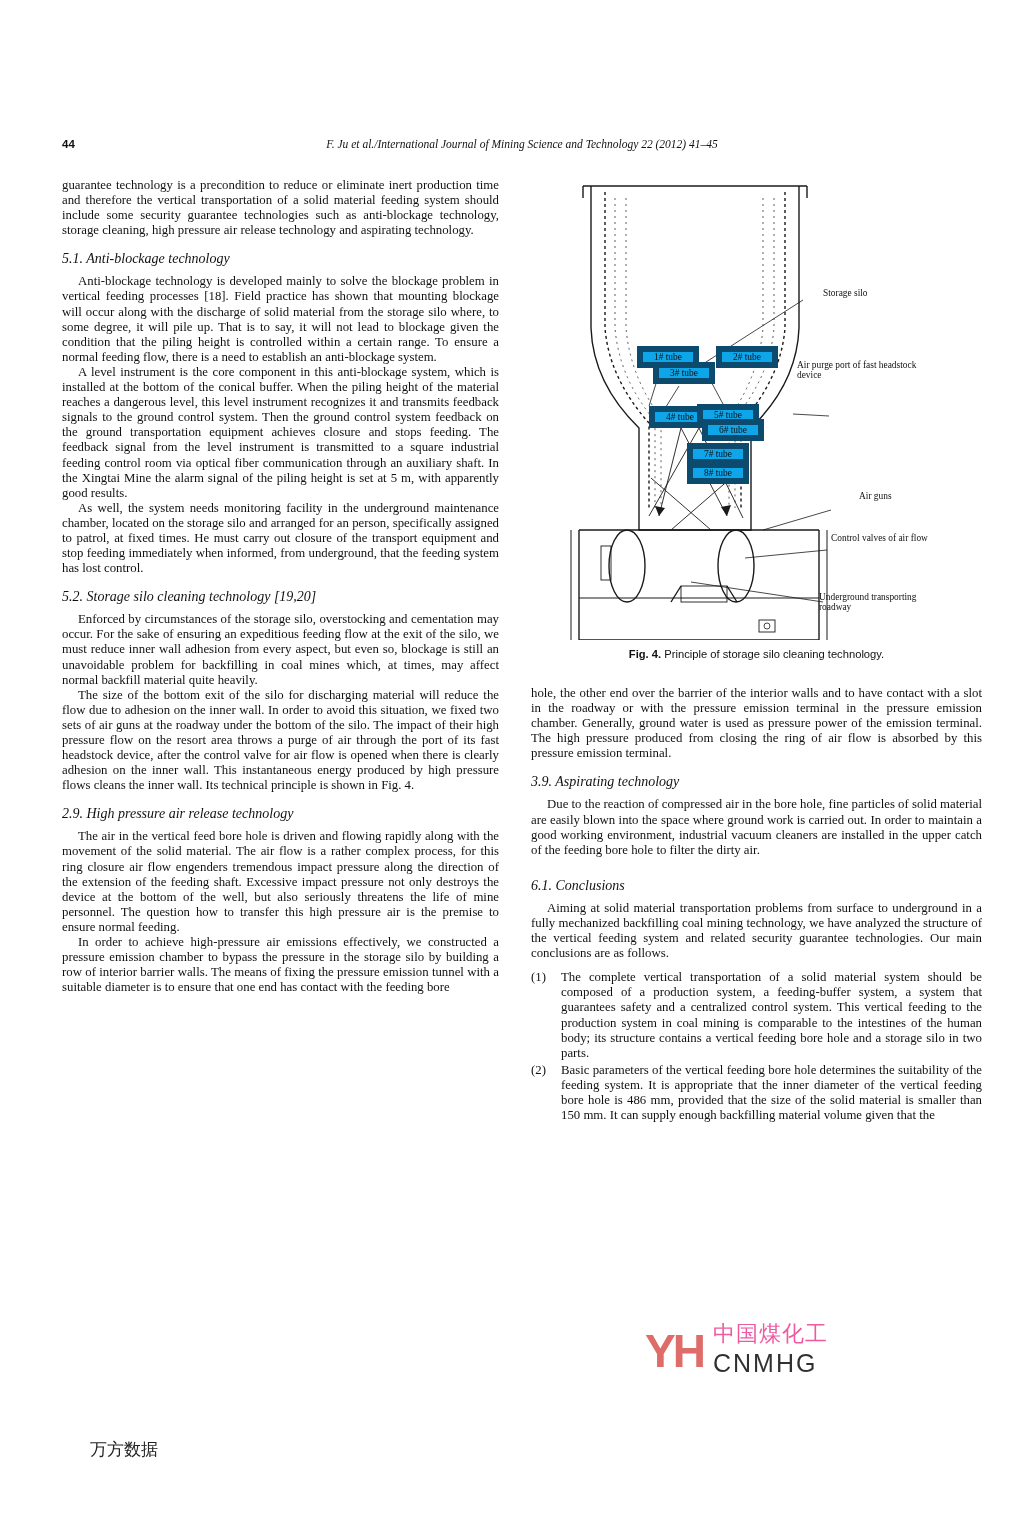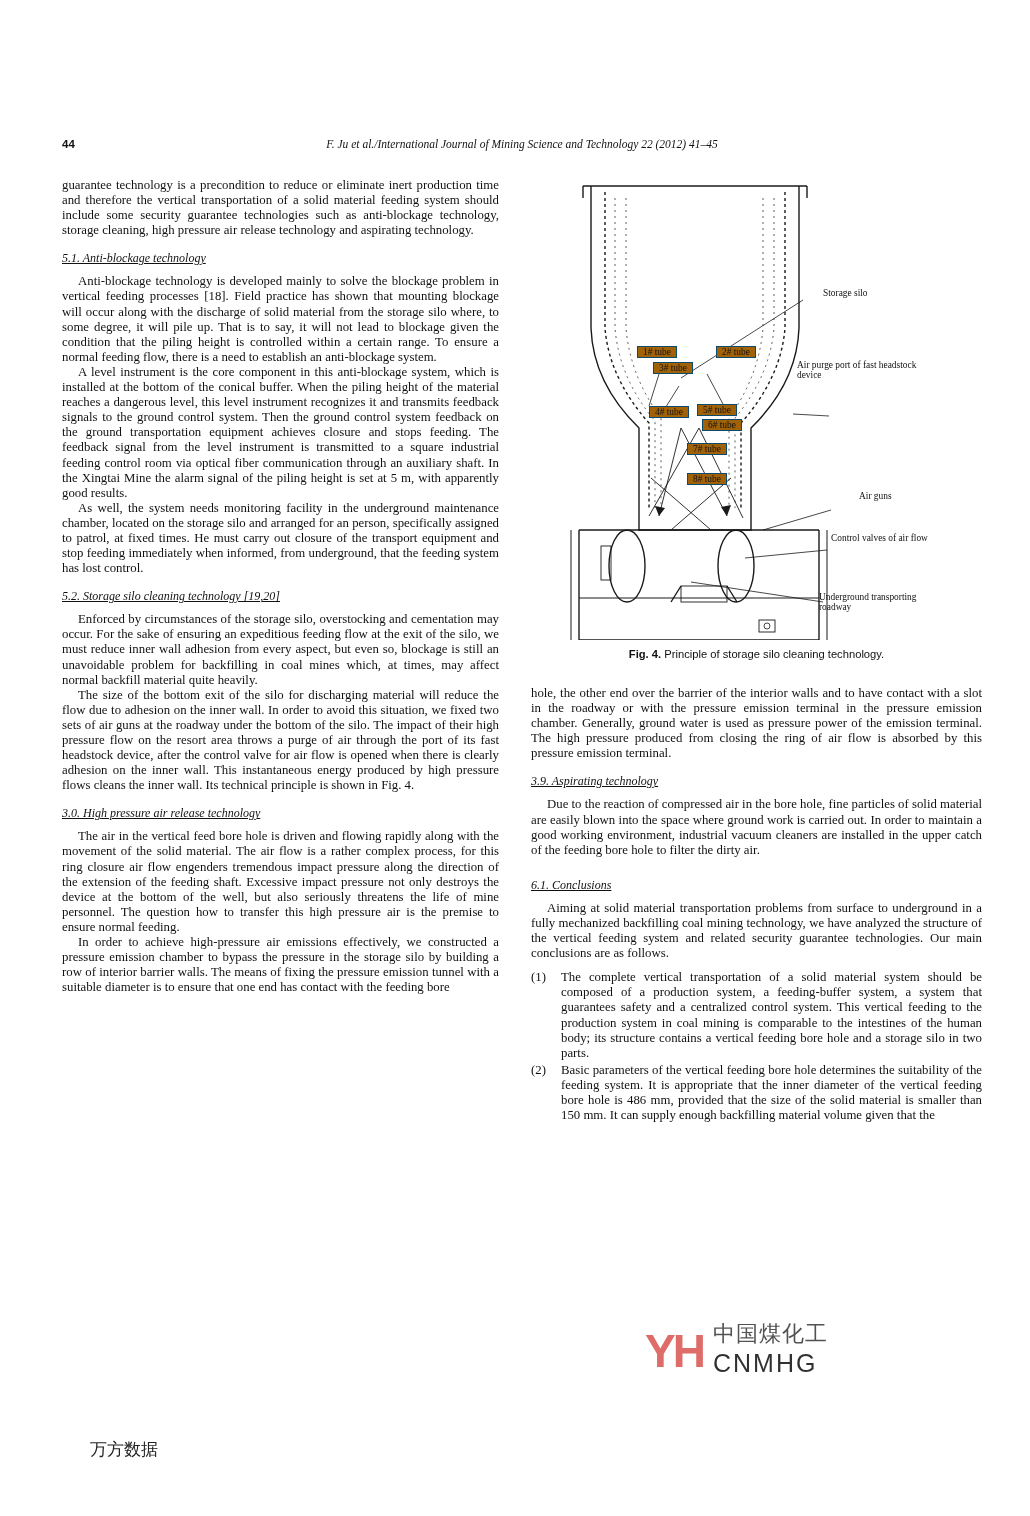--- a/index.html
+++ b/index.html
@@ -59,26 +59,25 @@
     font-family: "Liberation Serif", serif;
   }
   .col-left { left: 62px; }
   .col-right { left: 531px; top: 686px; width: 451px; }
   p {
     margin: 0 0 0 0;
     text-indent: 0;
   }
   p.ind { text-indent: 16px; }
   h3.sec {
-    font-size: 12px;
+    font-size: 14px;
     font-style: italic;
     font-weight: normal;
     margin: 13px 0 8px 0;
     line-height: 15px;
-    text-decoration: underline;
   }
   h3.secb {
     font-size: 12.8px;
     font-weight: bold;
     font-style: normal;
     margin: 15px 0 8px 0;
     line-height: 15px;
     font-family: "Liberation Sans", serif;
   }
   ol.concl {
@@ -119,23 +118,23 @@
   }
   .fig-caption b { font-weight: bold; }
   .fig-label {
     position: absolute;
     font-size: 9.4px;
     font-family: "Liberation Serif", serif;
     color: #111;
     white-space: nowrap;
   }
   .fig-label.boxed {
-    border: 1px solid #0c4a6e;
-    padding: 0 5px;
-    background: #a16207;
+    border: 6px solid #0c4a6e;
+    padding: 0 11px;
+    background: #0ea5e9;
   }
   
   .watermark {
     position: absolute;
     left: 645px;
     top: 1315px;
     width: 240px;
     height: 78px;
     pointer-events: none;
   }
@@ -152,21 +151,21 @@
     line-height: 56px;
     letter-spacing: -3px;
     opacity: .85;
   }
   .wm-cn {
     position: absolute;
     left: 68px;
     top: 4px;
     font-family: "Liberation Sans", sans-serif;
     font-size: 22px;
-    color: #404040;
+    color: #ec4899;
     letter-spacing: 1px;
     opacity: .9;
   }
   .wm-en {
     position: absolute;
     left: 68px;
     top: 34px;
     font-family: "Liberation Sans", sans-serif;
     font-size: 25px;
     color: #1a1a1a;
@@ -199,21 +198,21 @@
 
     <h3 class="sec">5.1. Anti-blockage technology</h3>
     <p class="ind">Anti-blockage technology is developed mainly to solve the blockage problem in vertical feeding processes [18]. Field practice has shown that mounting blockage will occur along with the discharge of solid material from the storage silo where, to some degree, it will pile up. That is to say, it will not lead to blockage given the condition that the piling height is controlled within a certain range. To ensure a normal feeding flow, there is a need to establish an anti-blockage system.</p>
     <p class="ind">A level instrument is the core component in this anti-blockage system, which is installed at the bottom of the conical buffer. When the piling height of the material reaches a dangerous level, this level instrument recognizes it and transmits feedback signals to the ground control system. Then the ground control system feedback on the ground transportation equipment achieves closure and stops feeding. The feedback signal from the level instrument is transmitted to a square industrial feeding control room via optical fiber communication through an auxiliary shaft. In the Xingtai Mine the alarm signal of the piling height is set at 5 m, with apparently good results.</p>
     <p class="ind">As well, the system needs monitoring facility in the underground maintenance chamber, located on the storage silo and arranged for an person, specifically assigned to patrol, at fixed times. He must carry out closure of the transport equipment and stop feeding immediately when informed, from underground, that the feeding system has lost control.</p>
 
     <h3 class="sec">5.2. Storage silo cleaning technology [19,20]</h3>
     <p class="ind">Enforced by circumstances of the storage silo, overstocking and cementation may occur. For the sake of ensuring an expeditious feeding flow at the exit of the silo, we must reduce inner wall adhesion from every aspect, but even so, blockage is still an unavoidable problem for backfilling in coal mines which, at times, may affect normal backfill material quite heavily.</p>
     <p class="ind">The size of the bottom exit of the silo for discharging material will reduce the flow due to adhesion on the inner wall. In order to avoid this situation, we fixed two sets of air guns at the roadway under the bottom of the silo. The impact of their high pressure flow on the resort area throws a purge of air through the port of its fast headstock device, after the control valve for air flow is opened when there is clearly adhesion on the inner wall. This instantaneous energy produced by high pressure flows cleans the inner wall. Its technical principle is shown in Fig. 4.</p>
 
-    <h3 class="sec">3.0. High pressure air release technology</h3>
+    <h3 class="sec">2.9. High pressure air release technology</h3>
     <p class="ind">The air in the vertical feed bore hole is driven and flowing rapidly along with the movement of the solid material. The air flow is a rather complex process, for this ring closure air flow engenders tremendous impact pressure along the direction of the extension of the feeding shaft. Excessive impact pressure not only destroys the device at the bottom of the well, but also seriously threatens the life of mine personnel. The question how to transfer this high pressure air is the premise to ensure normal feeding.</p>
     <p class="ind">In order to achieve high-pressure air emissions effectively, we constructed a pressure emission chamber to bypass the pressure in the storage silo by building a row of interior barrier walls. The means of fixing the pressure emission tunnel with a suitable diameter is to ensure that one end has contact with the feeding bore</p>
   </div>
 
   <div class="figure">
     <div class="fig-box">
       <svg width="451" height="462" viewBox="0 0 451 462">
         <g fill="none" stroke="#1a1a1a" stroke-width="1.4">
 
           <path d="M60 8 L60 150 Q62 205 108 250 L108 330"></path>
@@ -274,21 +273,21 @@
       </svg>
 
       <span class="fig-label" style="left:292px; top:110px;">Storage silo</span>
       <span class="fig-label boxed" style="left:106px; top:168px;">1# tube</span>
       <span class="fig-label boxed" style="left:185px; top:168px;">2# tube</span>
       <span class="fig-label boxed" style="left:122px; top:184px;">3# tube</span>
       <span class="fig-label boxed" style="left:118px; top:228px;">4# tube</span>
       <span class="fig-label boxed" style="left:166px; top:226px;">5# tube</span>
       <span class="fig-label boxed" style="left:171px; top:241px;">6# tube</span>
       <span class="fig-label boxed" style="left:156px; top:265px;">7# tube</span>
-      <span class="fig-label boxed" style="left:156px; top:295px;">8# tube</span>
+      <span class="fig-label boxed" style="left:156px; top:284px;">8# tube</span>
       <span class="fig-label" style="left:266px; top:182px; width:130px; white-space:normal;">Air purge port of fast headstock device</span>
       <span class="fig-label" style="left:328px; top:313px;">Air guns</span>
       <span class="fig-label" style="left:300px; top:355px; width:110px; white-space:normal;">Control valves of air flow</span>
       <span class="fig-label" style="left:288px; top:414px; width:130px; white-space:normal;">Underground transporting roadway</span>
     </div>
     <div class="fig-caption">
       <b>Fig. 4.</b>
       <span>Principle of storage silo cleaning technology.</span>
     </div>
   </div>

